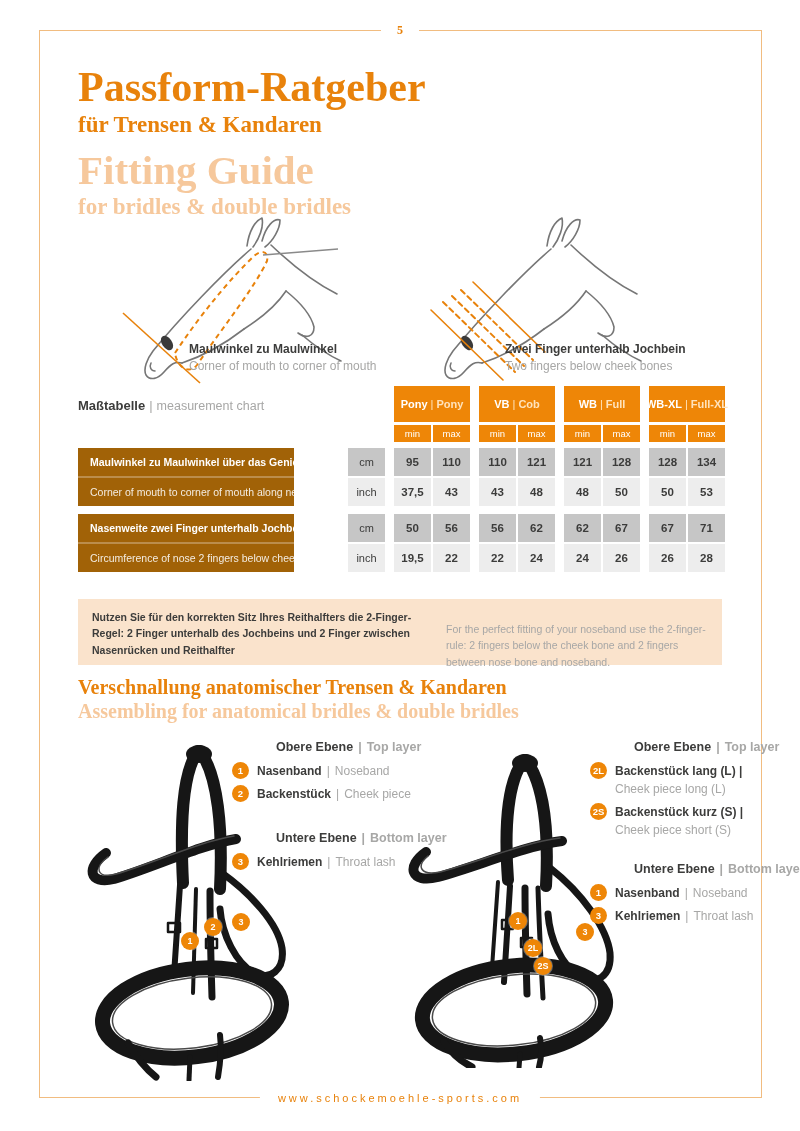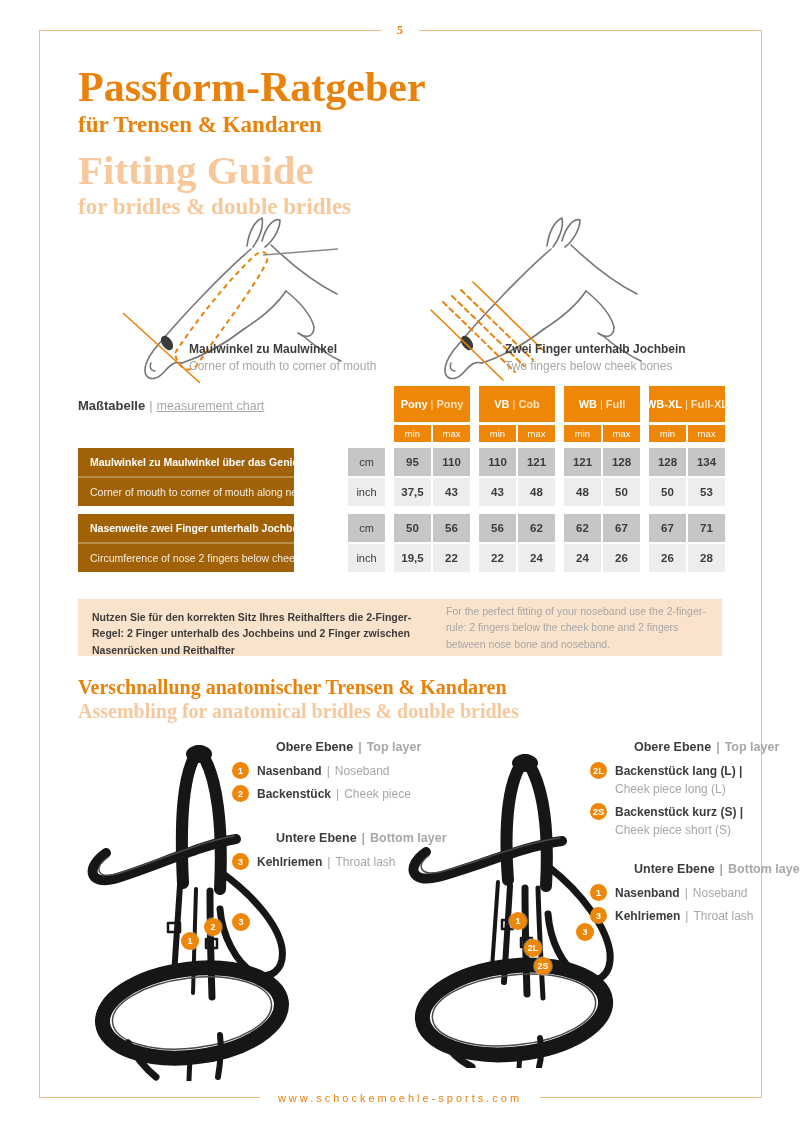--- a/index.html
+++ b/index.html
@@ -31,45 +31,45 @@
 
   
   .fig-cap .de { font-size:12px; font-weight:bold; color:#3C3C3B; display:block; }
   .fig-cap .en { font-size:12px; color:#A7A7A6; display:block; margin-top:3px; }
 
   
   .mtable { left:78px; top:386px; width:648px; height:186px; }
   .mt-title { left:0; top:12px; font-size:13px; }
   .mt-title .de { font-weight:bold; color:#3C3C3B; }
   .mt-title .sep { color:#A7A7A6; padding:0 4px; }
-  .mt-title .en { color:#A7A7A6; font-size:12.5px;text-decoration:underline; }
+  .mt-title .en { color:#A7A7A6; font-size:12.5px; }
   .grp { top:0; width:76px; height:36px; background:#EE8607; color:#fff;
          display:flex; align-items:center; justify-content:center; font-size:11px; white-space:nowrap; }
   .grp .de { font-weight:bold; }
   .grp .sep { padding:0 3px; color:#FFE3BC; font-weight:normal; }
   .grp .en { font-weight:bold; color:#FFE3BC; }
   .mm { top:39px; width:37px; height:17px; background:#EE8607; color:#fff;
         display:flex; align-items:center; justify-content:center; font-size:9.5px; }
   .lblblock { left:0; width:216px; height:58px; background:#a16207; color:#fff; }
   .lblblock .lrow { position:absolute; left:12px; right:6px; height:28px; display:flex; align-items:center;
                     font-size:10.5px; white-space:nowrap; }
   .lblblock .lrow.r0 { top:0; font-weight:bold; }
   .lblblock .lrow.r1 { top:30px; color:rgba(255,255,255,0.88); }
   .lblblock .div { position:absolute; left:0; right:0; top:28px; height:2px; background:rgba(255,255,255,0.28); }
   .ucell, .vcell { width:37px; height:28px; display:flex; align-items:center; justify-content:center; }
   .ucell { font-size:11px; color:#3C3C3B; }
   .vcell { font-size:11.5px; font-weight:bold; color:#3C3C3B; }
   .bg-dk { background:#C6C6C6; }
   .bg-lt { background:#EDEDED; }
 
   
-  .infobox { left:78px; top:599px; width:644px; height:57px; background:#FAE3CC; }
+  .infobox { left:78px; top:599px; width:644px; height:66px; background:#FAE3CC; }
   .infobox .de { position:absolute; left:14px; top:10px; width:330px;
                  font-size:10.5px; font-weight:bold; color:#3C3C3B; line-height:1.55; }
-  .infobox .en { position:absolute; left:368px; top:4px; width:262px;
+  .infobox .en { position:absolute; left:368px; top:22px; width:262px;
                  font-size:10.5px; color:#A7A7A6; line-height:1.55; }
 
   
   .sec-de { left:78px; top:676px; font-size:20px; font-weight:bold; color:#E8820B; }
   .sec-en { left:78px; top:700px; font-size:20px; font-weight:bold; color:#F6C89C; }
 
   
   .leg-head { font-size:12.5px; white-space:nowrap;margin-left:44px; }
   .leg-head .de { font-weight:bold; color:#3C3C3B; }
   .leg-head .sep { color:#A7A7A6; padding:0 5px; font-weight:bold; }

